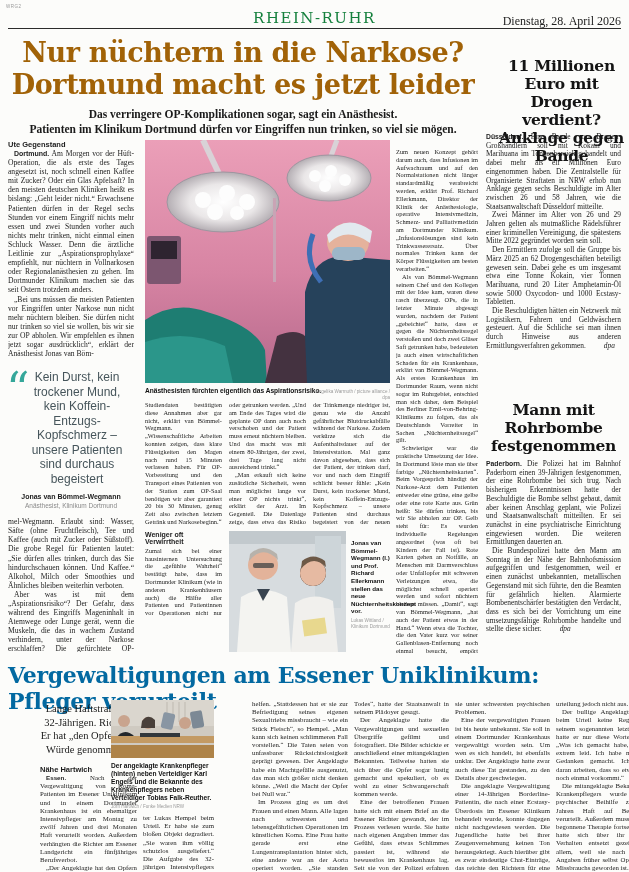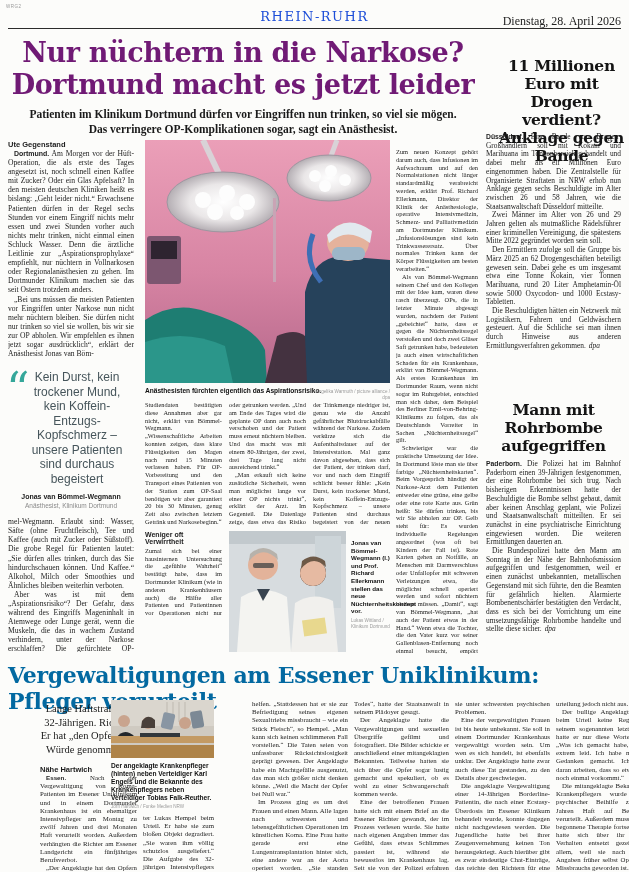--- a/index.html
+++ b/index.html
@@ -1,40 +1,40 @@
 <!DOCTYPE html>
 <html lang="de"><head>
 <meta charset="utf-8">
 <style>
   html,body{margin:0;padding:0;background:#e9e9e9;}
   .page{position:relative;width:629px;height:872px;background:#fcfcfa;overflow:hidden;
         font-family:"Liberation Serif",serif;color:#1c1c1c;margin:0 auto;}
   
   .edition{position:absolute;left:6px;top:4px;font:4.5px "Liberation Sans",sans-serif;color:#9a9a9a;letter-spacing:.5px;}
   .section-title{position:absolute;left:0;right:0;top:9px;text-align:center;
-        font-family:"DejaVu Serif",serif;font-size:13px;letter-spacing:1.5px;color:#1d4ed8;}
+        font-family:"DejaVu Serif",serif;font-size:15px;letter-spacing:1.5px;color:#15803d;}
   .page-date{position:absolute;right:8px;top:14px;font-size:12px;color:#222;}
   .mast-rule{position:absolute;left:8px;right:8px;top:28px;height:1px;background:#2b2b2b;}
   
   .m-head{position:absolute;left:8px;top:37px;width:470px;text-align:center;
-        font-family:"DejaVu Serif",serif;font-weight:bold;font-size:27px;line-height:32px;color:#701a75;letter-spacing:-.4px;}
+        font-family:"DejaVu Serif",serif;font-weight:bold;font-size:27px;line-height:32px;color:#a16207;letter-spacing:-.4px;}
   .m-sub{position:absolute;left:18px;top:107px;width:450px;text-align:center;
         font-weight:bold;font-size:11.5px;line-height:14.5px;color:#1a1a1a;}
   
   .byline{font:bold 7.5px "Liberation Sans",sans-serif;margin:0 0 4px 0;}
   .col{position:absolute;overflow:hidden;text-align:justify;}
   .col p{margin:0;}
   .col p + p{text-indent:6px;}
   .c-lead{font-size:7.6px;line-height:9.1px;}
   .c-small{font-size:6.4px;line-height:7.8px;}
   .c-side{font-size:7.4px;line-height:8.7px;}
   .c-bot{font-size:6.8px;line-height:8.2px;margin-left:32px;}
   .dateline{font-family:"Liberation Sans",sans-serif;font-weight:bold;font-size:.92em;}
   .insub{font:bold 7px "Liberation Sans",sans-serif;margin:5px 0 2px 0 !important;text-indent:0 !important;text-align:left;}
-  .sig{font-style:italic;margin-left:3px;}
+  .sig{font-style:italic;margin-left:18px;}
   
   .pullquote{margin:10px 0 8px 0;text-align:center;position:relative;padding-top:2px;}
   .qmark{position:absolute;left:-2px;top:6px;font-family:"DejaVu Serif",serif;font-size:46px;line-height:30px;color:#35a79a;}
   .qtext{font:12px/14.5px "Liberation Sans",sans-serif;color:#46555b;padding:0 2px 0 14px;}
   .qname{font:bold 7px "Liberation Sans",sans-serif;color:#1c1c1c;margin-top:7px;}
   .qrole{font:6.5px "Liberation Sans",sans-serif;color:#8a8a8a;margin-top:2px;}
   
   .photo{position:absolute;overflow:hidden;}
   .photo svg{display:block;width:100%;height:100%;}
   .cap{font:bold 6.6px/8px "Liberation Sans",sans-serif;color:#111;text-align:left;}
@@ -55,22 +55,22 @@
   <div class="edition">WRG2</div>
   <div class="section-title">RHEIN-RUHR</div>
   <div class="page-date">Dienstag, 28. April 2026</div>
   <div class="mast-rule"></div>
 
   <div class="m-head">
     <div>Nur nüchtern in die Narkose?</div>
     <div>Dortmund macht es jetzt leider</div>
   </div>
   <div class="m-sub">
+    <div>Das verringere OP-Komplikationen sogar, sagt ein Anästhesist.</div>
     <div>Patienten im Klinikum Dortmund dürfen vor Eingriffen nun trinken, so viel sie mögen.</div>
-    <div>Das verringere OP-Komplikationen sogar, sagt ein Anästhesist.</div>
   </div>
 
   <div class="col c-lead" style="left:8px;top:140px;width:126px;height:512px;">
     <p class="byline">Ute Gegenstand</p>
     <p><b class="dateline">Dortmund.</b> <span>Am Morgen vor der Hüft-Operation, die als erste des Tages angesetzt ist, noch schnell einen Kaffee mit Zucker? Oder ein Glas Apfelsaft? In den meisten deutschen Kliniken heißt es bislang: „Geht leider nicht.“ Erwachsene Patienten dürfen in der Regel sechs Stunden vor einem Eingriff nichts mehr essen und zwei Stunden vorher auch nichts mehr trinken, nicht einmal einen Schluck Wasser. Denn die ärztliche Leitlinie zur „Aspirationsprophylaxe“ empfiehlt, nur nüchtern in Vollnarkosen oder Regionalanästhesien zu gehen. Im Dortmunder Klinikum machen sie das seit Ostern trotzdem anders.</span></p>
     <p>„Bei uns müssen die meisten Patienten vor Eingriffen unter Narkose nun nicht mehr nüchtern bleiben. Sie dürfen nicht nur trinken so viel sie wollen, bis wir sie zur OP abholen. Wir empfehlen es ihnen jetzt sogar ausdrücklich“, erklärt der Anästhesist Jonas van Böm-</p>
     <div class="pullquote">
       <div class="qmark">“</div>
       <div class="qtext">Kein Durst, kein trockener Mund, kein Koffein-Entzugs-Kopfschmerz – unsere Patienten sind durchaus begeistert</div>
       <div class="qname">Jonas van Bömmel-Wegmann</div>
@@ -167,21 +167,21 @@
   </div>
 
   <div class="sb-head" style="top:57px;margin-left:8px;">11 Millionen Euro mit Drogen verdient? Anklage gegen Bande</div>
   <div class="col c-side" style="left:486px;top:133px;width:135px;height:262px;">
     <p><b class="dateline">Düsseldorf.</b> <span>Eine Bande von Drogen-Großhändlern soll mit Kokain und Marihuana im Tonnenbereich gehandelt und dabei mehr als elf Millionen Euro eingenommen haben. Die Zentralstelle für Organisierte Straftaten in NRW erhob nun Anklage gegen sechs Beschuldigte im Alter zwischen 26 und 58 Jahren, wie die Staatsanwaltschaft Düsseldorf mitteilte.</span></p>
     <p>Zwei Männer im Alter von 26 und 29 Jahren gelten als mutmaßliche Rädelsführer einer kriminellen Vereinigung, die spätestens Mitte 2022 gegründet worden sein soll.</p>
     <p>Den Ermittlern zufolge soll die Gruppe bis März 2025 an 62 Drogengeschäften beteiligt gewesen sein. Dabei gehe es um insgesamt etwa eine Tonne Kokain, vier Tonnen Marihuana, rund 20 Liter Amphetamin-Öl sowie 5000 Oxycodon- und 1000 Ecstasy-Tabletten.</p>
     <p><span>Die Beschuldigten hätten ein Netzwerk mit Logistikern, Fahrern und Geldwäschern gesteuert. Auf die Schliche sei man ihnen durch Hinweise aus anderen Ermittlungsverfahren gekommen.</span><i class="sig">dpa</i></p>
   </div>
 
-  <div class="sb-head" style="top:401px;">Mann mit Rohrbombe aufgegriffen</div>
+  <div class="sb-head" style="top:401px;">Mann mit Rohrbombe festgenommen</div>
   <div class="col c-side" style="left:486px;top:460px;width:135px;height:192px;">
     <p><b class="dateline">Paderborn.</b> <span>Die Polizei hat im Bahnhof Paderborn einen 39-Jährigen festgenommen, der eine Rohrbombe bei sich trug. Nach bisherigen Erkenntnissen hatte der Beschuldigte die Bombe selbst gebaut, damit aber keinen Anschlag geplant, wie Polizei und Staatsanwaltschaft mitteilten. Er sei zunächst in eine psychiatrische Einrichtung eingewiesen worden. Die weiteren Ermittlungen dauerten an.</span></p>
     <p><span>Die Bundespolizei hatte den Mann am Sonntag in der Nähe der Bahnhofsmission aufgegriffen und festgenommen, weil er einen zunächst unbekannten, metallischen Gegenstand mit sich führte, den die Beamten für gefährlich hielten. Alarmierte Bombenentschärfer bestätigten den Verdacht, dass es sich bei der Vorrichtung um eine umsetzungsfähige Rohrbombe handelte und stellte diese sicher.</span><i class="sig">dpa</i></p>
   </div>
 
   <div class="bt-head">Vergewaltigungen am Essener Uniklinikum: Pfleger verurteilt</div>
 
   <div class="col c-bot" style="left:8px;top:700px;width:97px;height:172px;">
     <div class="deck">Lange Haftstrafe für 32-Jährigen. Richter: Er hat „den Opfern die Würde genommen“.</div>
     <p class="byline">Nähe Hartwich</p>

